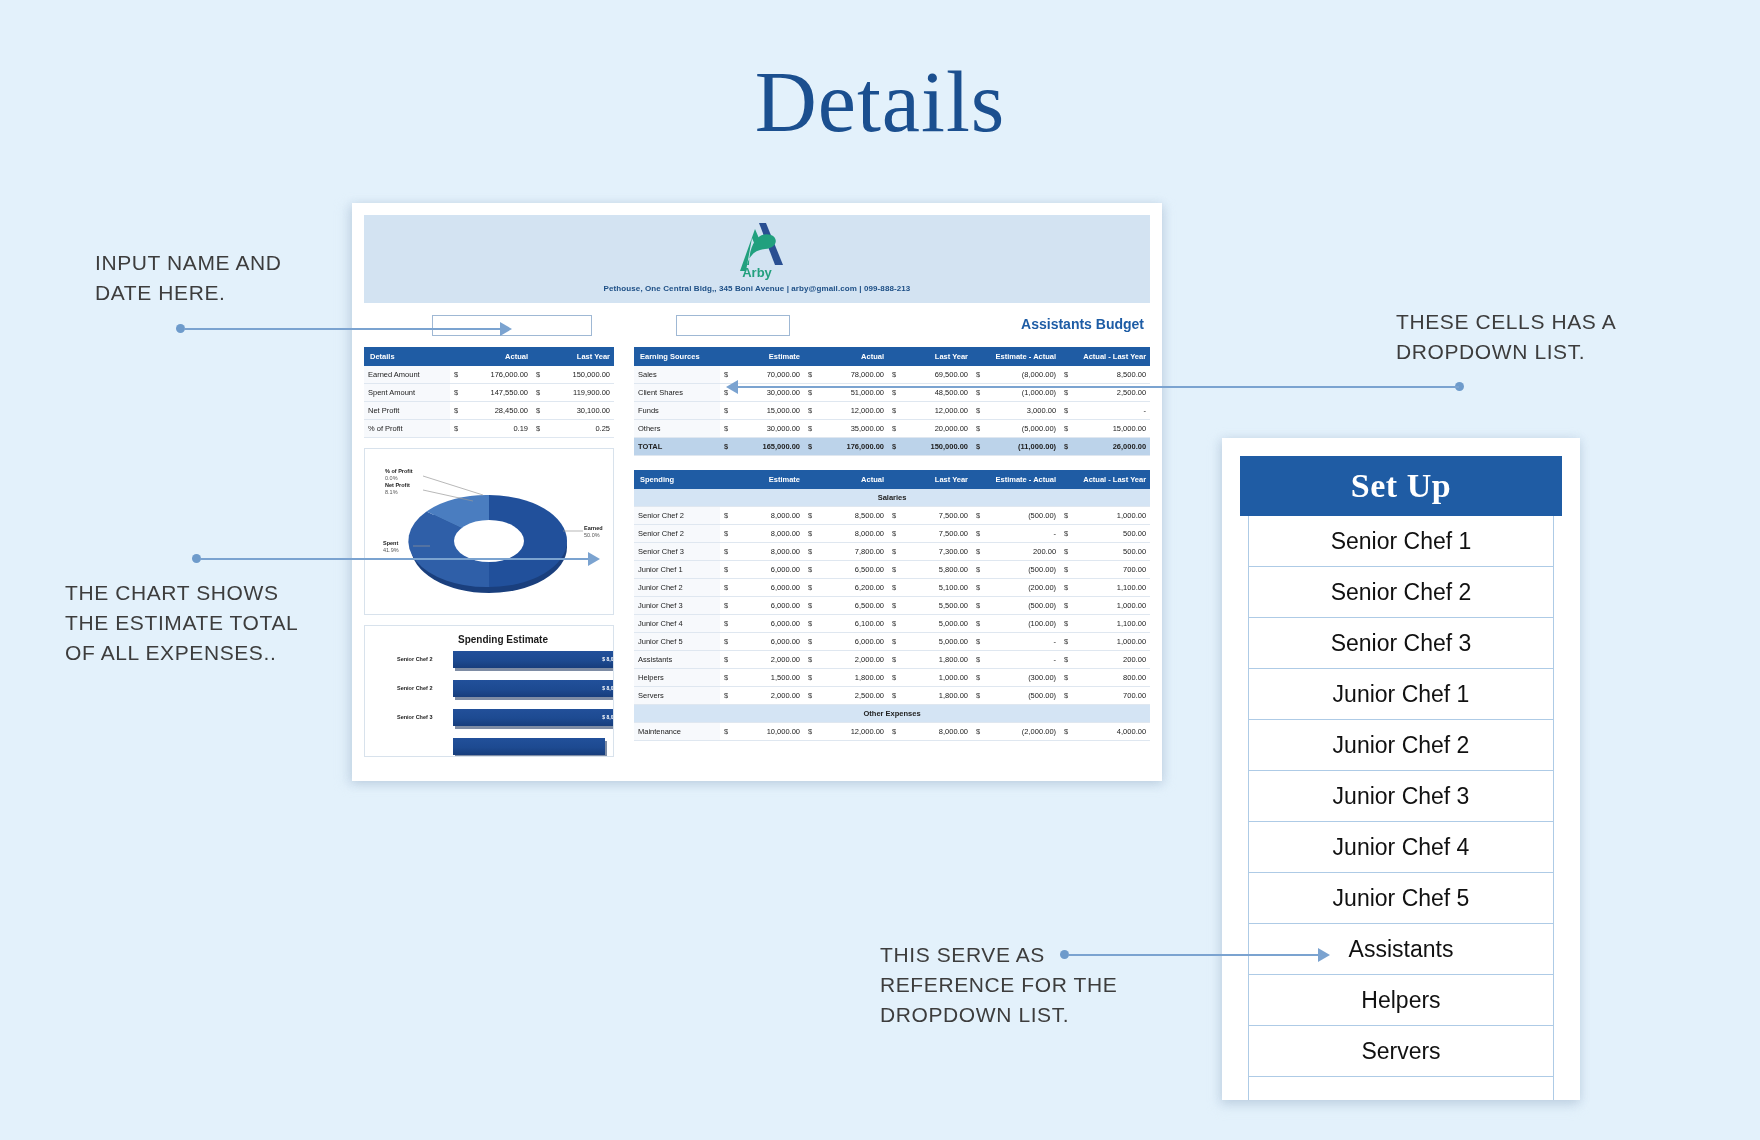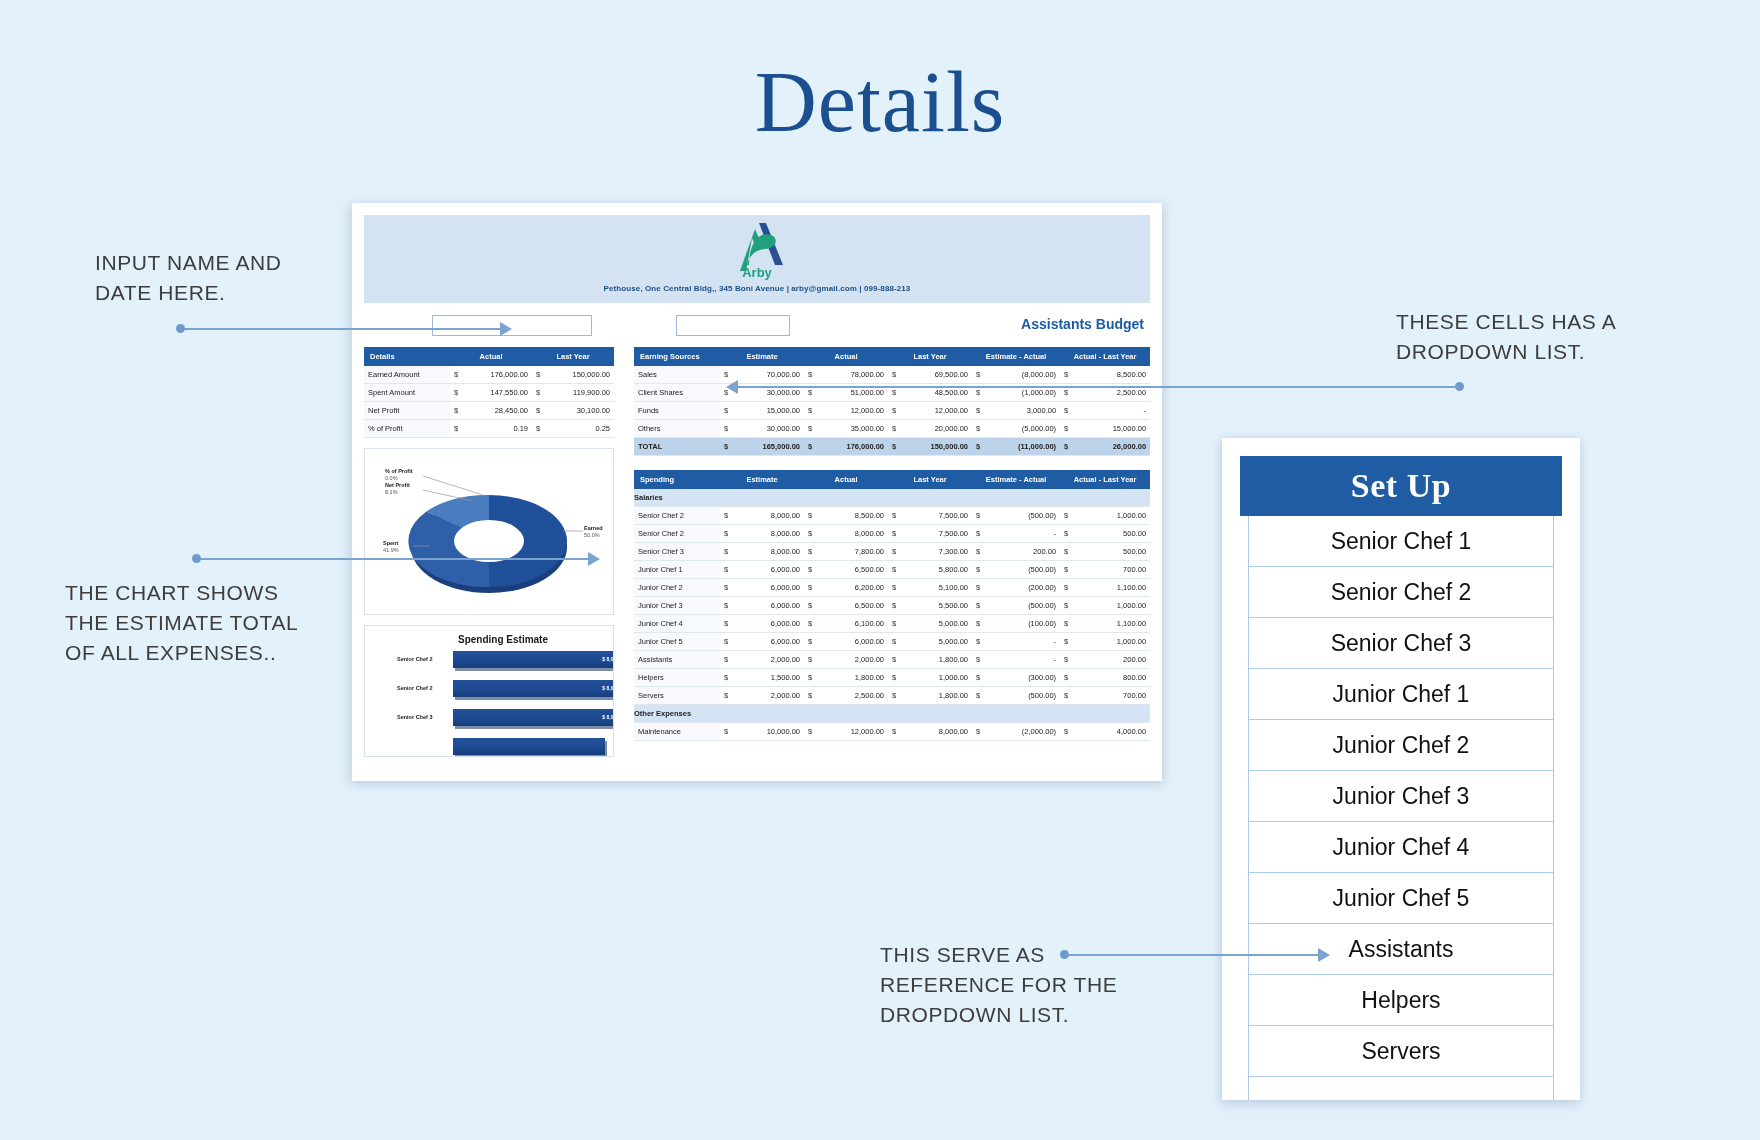--- a/index.html
+++ b/index.html
@@ -152,37 +152,37 @@
     border-collapse: collapse;
     table-layout: fixed;
     font-size: 7.5px;
     color: #222;
   }
   table.sheet th {
     background: #1f5ca4;
     color: #ffffff;
     font-size: 7.5px;
     font-weight: 700;
-    text-align: center;
+    text-align: right;
     padding: 5px 4px;
     border: none;
   }
   table.sheet th.lead { text-align: left; padding-left: 6px; }
   table.sheet td {
     border-bottom: 1px solid #dfe7f0;
     padding: 4px 4px;
     height: 9px;
   }
   td.rowlab { background: #f7f9fc; padding-left: 6px; text-align: left; white-space: nowrap; }
   td.cur { text-align: left; width: 10px; color:#333; }
   td.val { text-align: right; padding-right: 6px; white-space: nowrap; }
   tr.totalrow td { background: #bcd3ea; font-weight: 700; }
   tr.sectionrow td {
     background: #d4e4f4;
-    text-align: left;
+    text-align: center;
     font-weight: 700;
     font-size: 7.5px;
     padding: 4px 0;
   }
 
   .left-col {
     position: absolute;
     left: 0;
     top: 132px;
     width: 250px;

